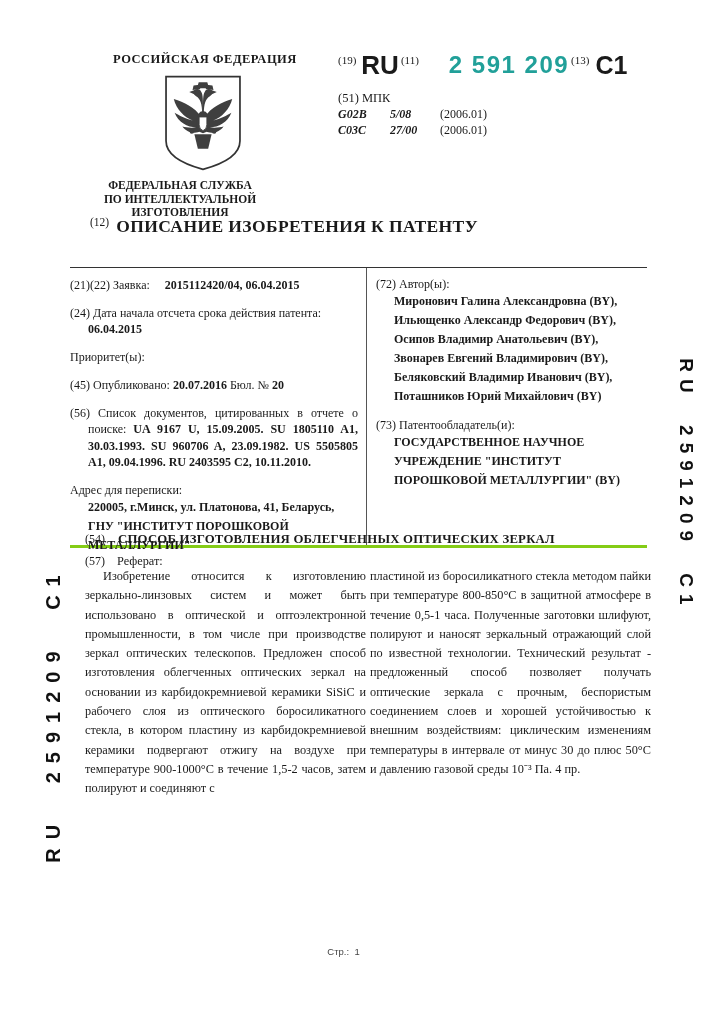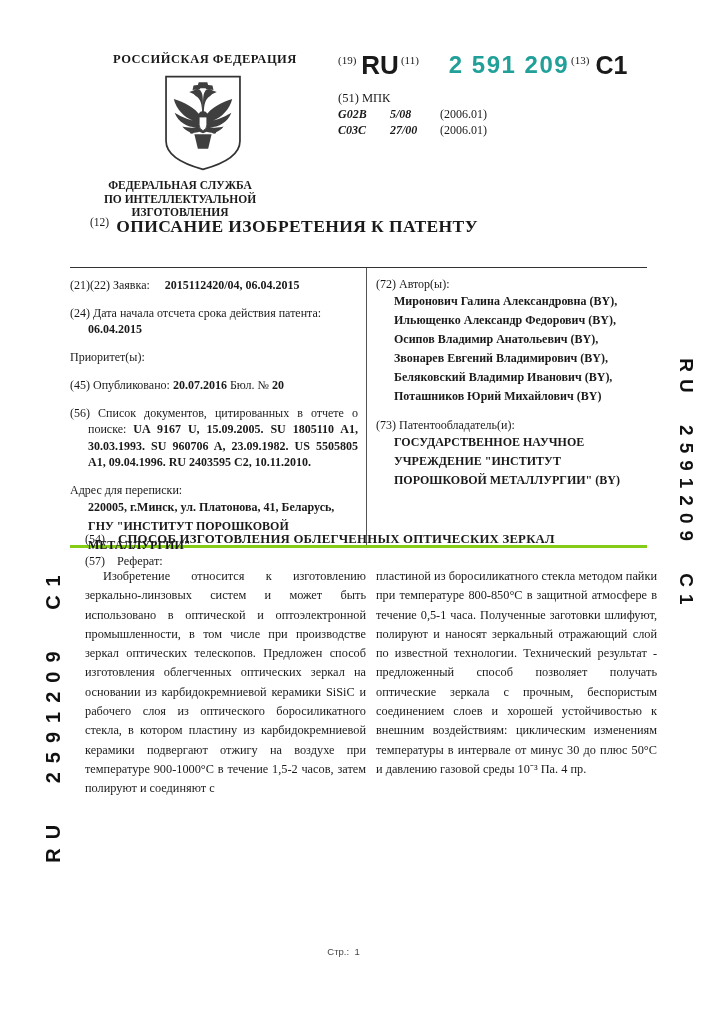--- a/index.html
+++ b/index.html
@@ -46,21 +46,21 @@
   .authors-list li{font-weight:bold;line-height:19px;}
   .holder-txt{font-weight:bold;line-height:19px;padding-left:18px;}
 
   
   .sec54{position:absolute;left:85px;top:529px;width:577px;white-space:nowrap;}
   .sec54 .code{font-size:12px;}
   .sec54 .txt{font-weight:bold;font-size:12.8px;letter-spacing:.2px;margin-left:9px;}
   .sec57{position:absolute;left:85px;top:551px;}
   .sec57 .code{font-size:12px;}
   .sec57 .txt{font-size:12.3px;margin-left:8px;}
-  .abstract{position:absolute;left:85px;top:567px;width:572px;display:flex;gap:10px;}
+  .abstract{position:absolute;left:85px;top:567px;width:572px;display:flex;gap:4px;}
   .abstract p{margin:0;width:281px;font-size:12.3px;line-height:19.3px;text-align:justify;}
   .abstract p.first{text-indent:18px;}
 
   
   .side{position:absolute;font-family:"Liberation Sans",sans-serif;font-weight:bold;
         text-align:center;white-space:nowrap;color:#111;}
   .side-left{width:340px;left:-117px;top:703px;font-size:20px;letter-spacing:9px;word-spacing:18px;
              transform:rotate(-90deg);}
   .side-right{width:300px;left:536px;top:474px;font-size:19px;letter-spacing:7px;word-spacing:13px;
               transform:rotate(90deg);}

